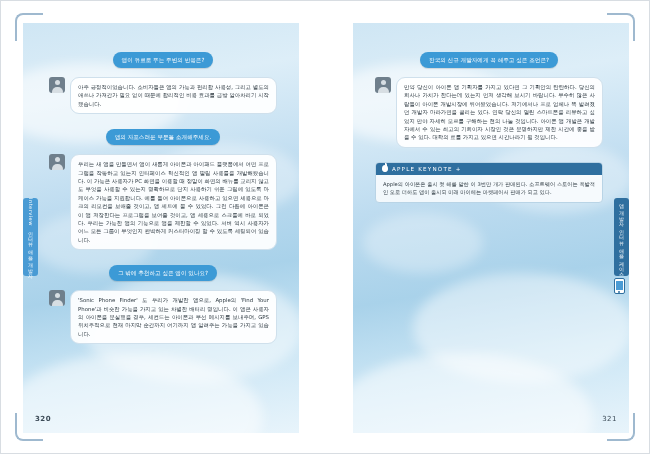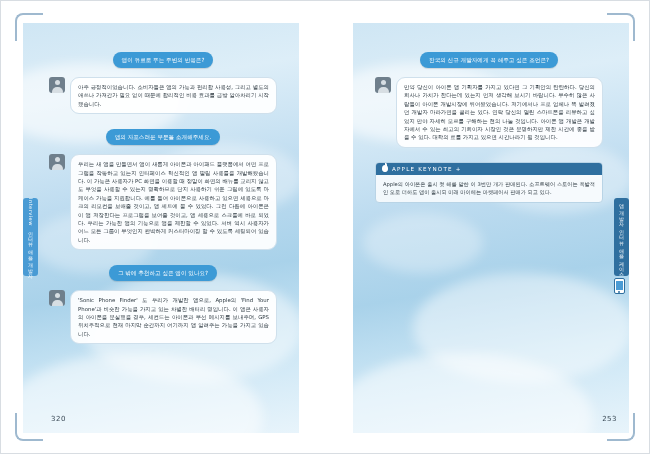--- a/index.html
+++ b/index.html
@@ -58,21 +58,21 @@
   .cloud.c5 { width: 120px; height: 60px; left: 10px; top: 190px; background: rgba(255,255,255,0.3);}
 
   
   .page-num {
     position: absolute;
     bottom: 10px;
     font-size: 7px;
     color: #3b4a56;
     letter-spacing: 0.5px;
   }
-  .page.left .page-num { left: 28px; }
+  .page.left .page-num { left: 12px; font-weight: bold; }
   .page.right .page-num { right: 12px; }
 
   
   .side-tab {
     position: absolute;
     width: 15px;
     background: #4a9bd4;
     border-radius: 3px;
     color: #ffffff;
     font-size: 5px;
@@ -314,16 +314,16 @@
       <div class="keynote">
         <div class="keynote-head">
           <span class="apple-mark"></span>
           <span>APPLE KEYNOTE +</span>
         </div>
         <div class="keynote-body">Apple의 아이폰은 출시 첫 해를 말한 이 3번만 개가 판매된다. 소프트웨어 스토어는 폭발적인 오로 더하도 앱이 출시되 미래 마이에는 마켓페어서 판매가 되고 있다.</div>
       </div>
 
     </div>
 
-    <div class="page-num">253</div>
+    <div class="page-num">321</div>
   </div>
 
 </div>
 
 </body></html>

